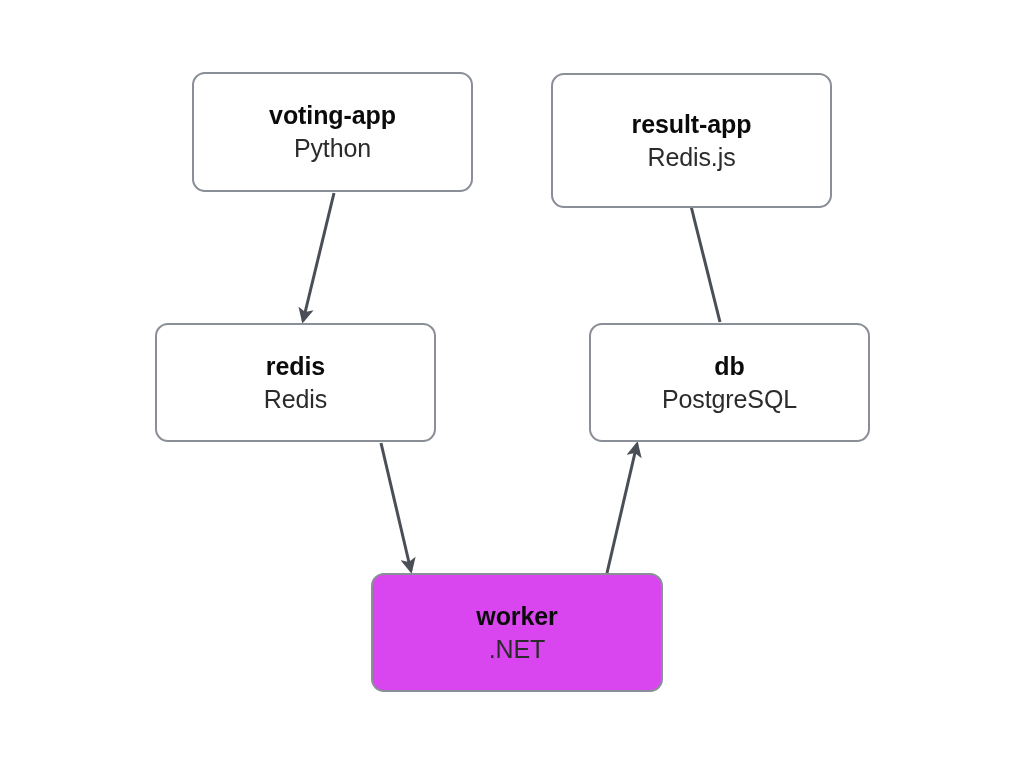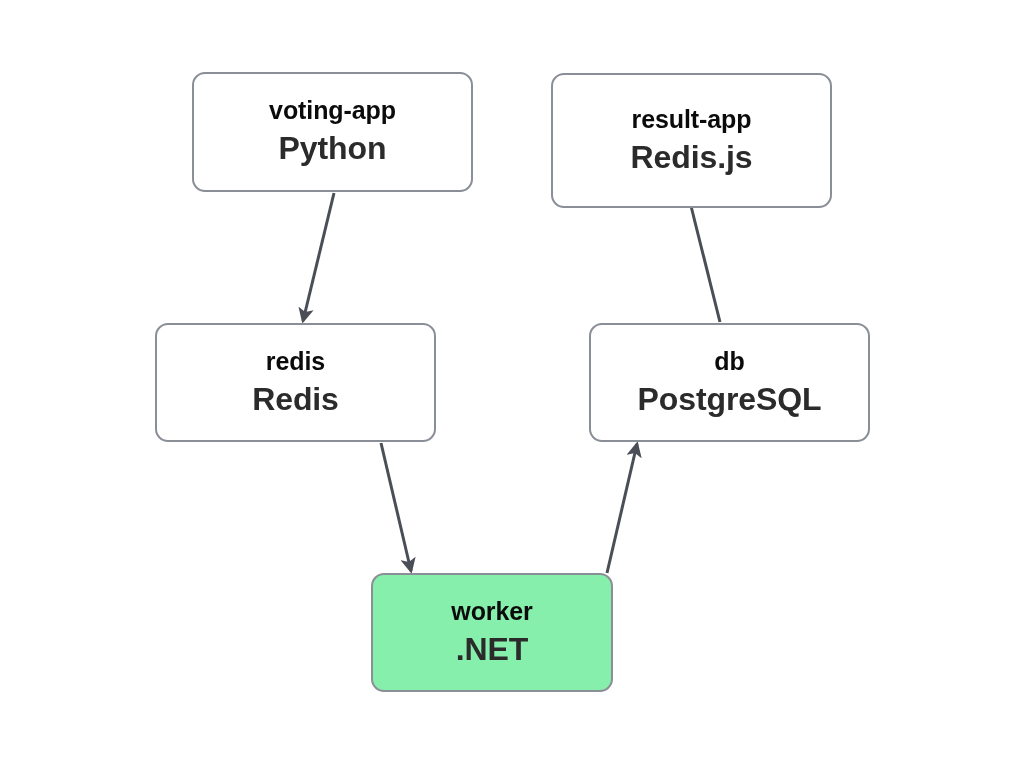--- a/index.html
+++ b/index.html
@@ -43,22 +43,22 @@
   }
   .node-title {
     font-size: 25px;
     font-weight: bold;
     color: #0b0b0b;
     line-height: 1.32;
     letter-spacing: -0.1px;
     white-space: nowrap;
   }
   .node-subtitle {
-    font-size: 32px;
-    font-weight: bold;
+    font-size: 25px;
+    font-weight: normal;
     color: #2b2b2b;
     line-height: 1.32;
     letter-spacing: -0.1px;
     white-space: nowrap;
     text-align: right;
   }
 </style>
 </head>
 <body>
 
@@ -91,18 +91,18 @@
   <div class="node" style="left: 155px; top: 323px; width: 281px; height: 119px; border-color: rgb(138, 142, 150); background: rgb(255, 255, 255);">
     <div class="node-title">redis</div>
     <div class="node-subtitle">Redis</div>
   </div>
 
   <div class="node" style="left: 589px; top: 323px; width: 281px; height: 119px; border-color: rgb(138, 142, 150); background: rgb(255, 255, 255);">
     <div class="node-title">db</div>
     <div class="node-subtitle">PostgreSQL</div>
   </div>
 
-  <div class="node" style="left: 371px; top: 573px; width: 242px; height: 119px; border-color: rgb(138, 142, 150); background: #86efac;">
+  <div class="node" style="left: 371px; top: 573px; width: 292px; height: 119px; border-color: rgb(138, 142, 150); background: #d946ef;">
     <div class="node-title">worker</div>
     <div class="node-subtitle">.NET</div>
   </div>
 
 </div>
 
 </body></html>

